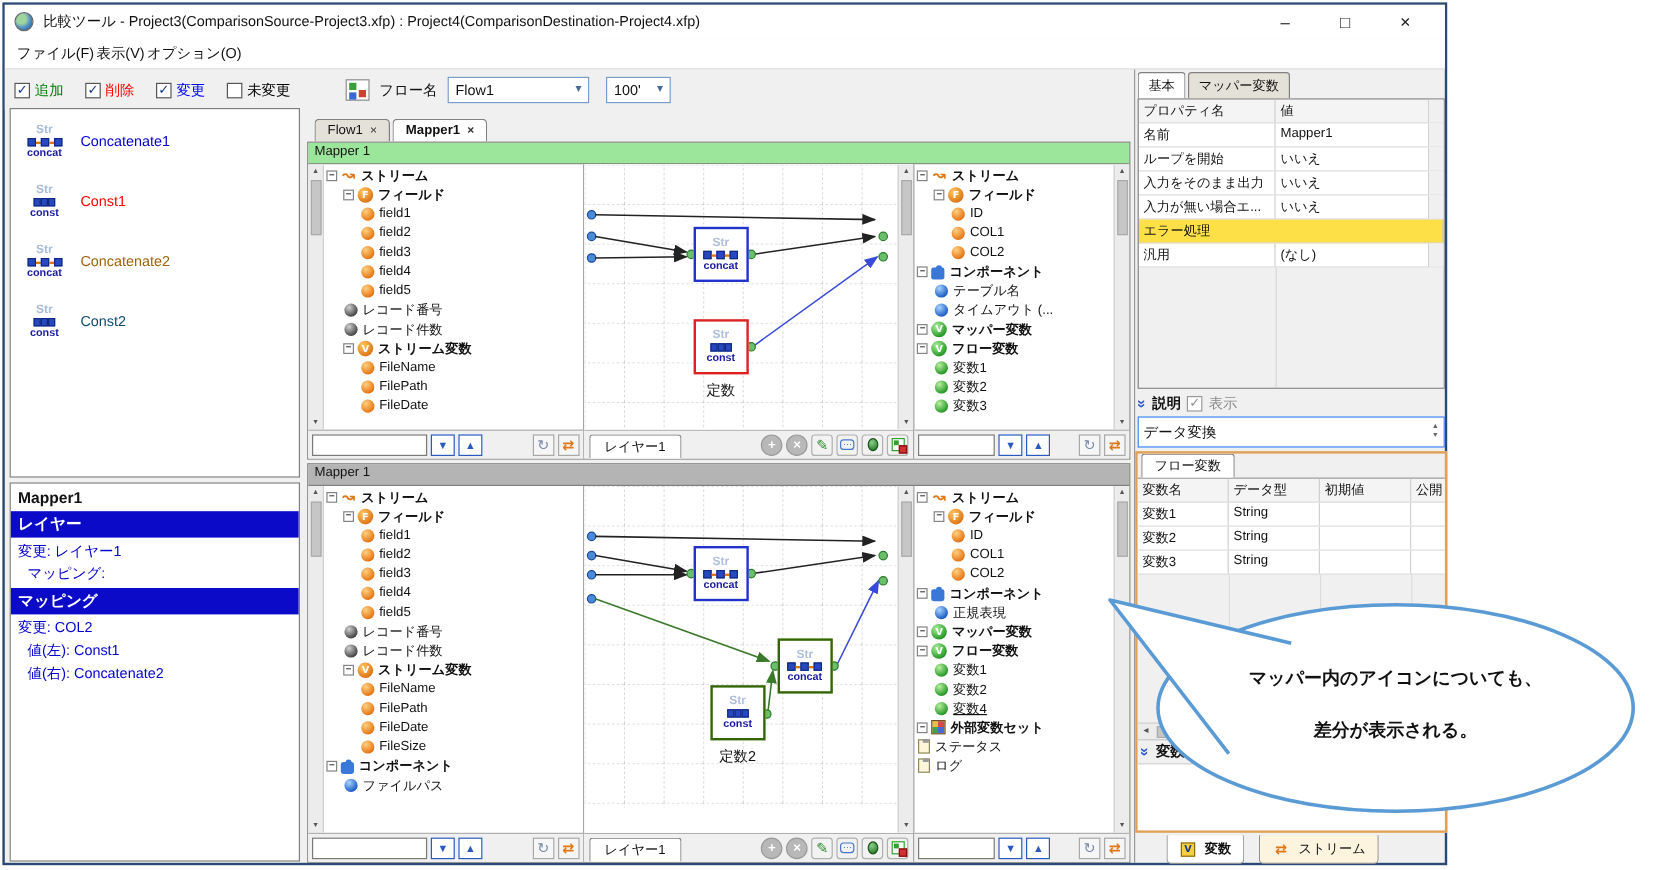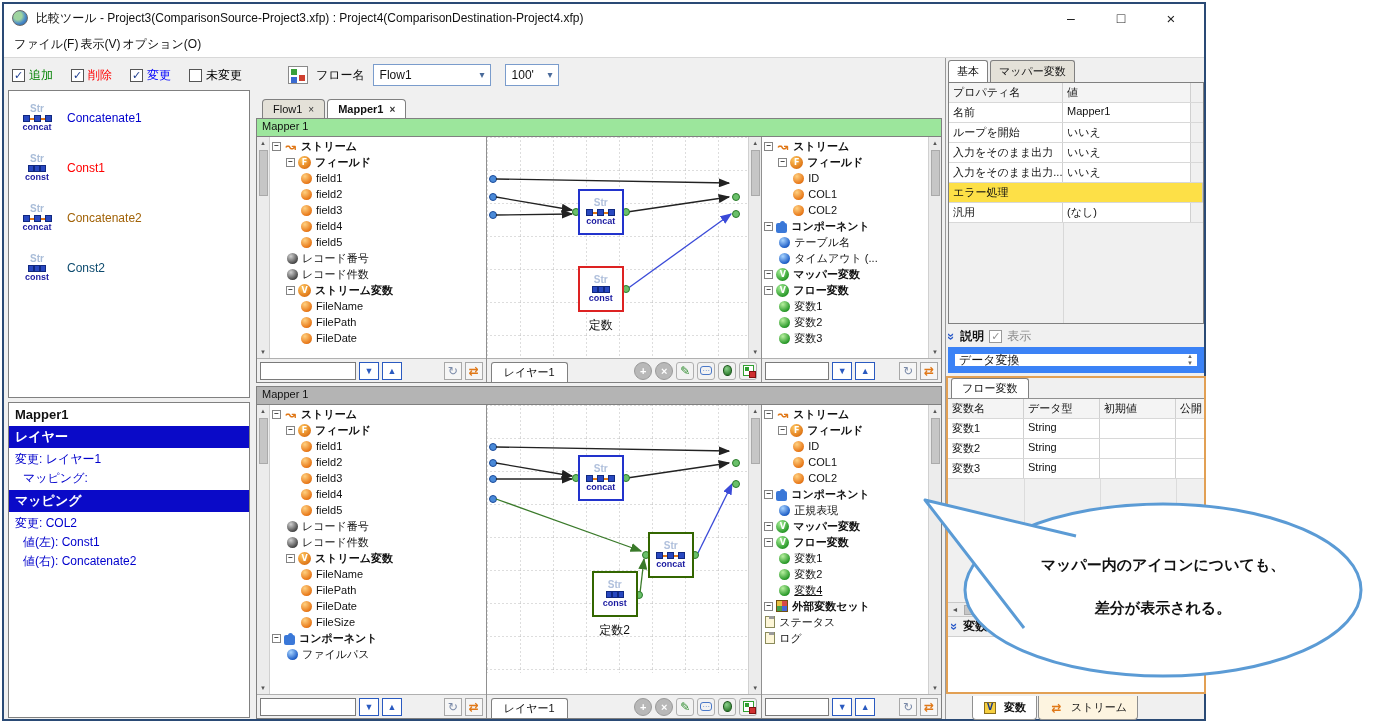--- a/index.html
+++ b/index.html
@@ -142,42 +142,42 @@
   .pe { width:12px; background:#f0f0f0; }
   .prow.section { background:#fde047; font-weight:normal;flex-direction:column; }
   .prow.section .pn { border-right-color:#c6c6c6; width:100%; }
   .pfill { flex:1; background:#f0f0f0; position:relative; }
   .pfill::before { content:""; position:absolute; left:114px; top:0; bottom:0; width:1px; background:#d8d8d8; }
 
   .descbar { position:absolute; left:944px; top:322px; width:256px; height:20px; display:flex; align-items:center; gap:5px; font-size:12px; }
   .chev { color:#2a5ac8; font-weight:bold; font-size:13px; display:inline-block; transform:rotate(90deg); line-height:1; }
   .chev::after { content:"»"; }
   .desc-label { font-weight:bold; }
-  .descbox { position:absolute; left:944px; top:343px; width:256px; height:26px; background:#fff; border:7px solid #3b82f6; display:flex; align-items:center; padding:0 4px; font-size:12px; }
+  .descbox { position:absolute; left:944px; top:343px; width:256px; height:26px; background:#fff; border:1px solid #3b82f6; display:flex; align-items:center; padding:0 4px; font-size:12px; }
   .spin { margin-left:auto; display:flex; flex-direction:column; color:#666; font-size:6px; line-height:1.1; }
   .spin span.u::after { content:"▲"; } .spin span.d::after { content:"▼"; }
 
   .orangepanel { position:absolute; left:942px; top:372px; width:260px; height:318px; border:2px solid #e2a054; background:#f0f0f0; display:flex; flex-direction:column; overflow:hidden; }
   .fv-tabrow { height:21px; display:flex; align-items:flex-end; padding-left:3px; border-bottom:1px solid #909090; }
   .fv-tab { background:#fff; border:1px solid #808080; border-bottom:none; border-radius:3px 3px 0 0; padding:2px 10px; font-size:11px; }
   .fvhead, .fvrow { display:flex; background:#fff; border-bottom:1px solid #d8d8d8; }
   .fvhead { background:#f4f4f4; }
   .fc { padding:2px 4px; font-size:11px; border-right:1px solid #d0d0d0; white-space:nowrap; overflow:hidden; }
   .fc.c0 { width:76px; } .fc.c1 { width:76px; } .fc.c2 { width:76px; } .fc.c3 { flex:1; border-right:none; }
   .fvfill { flex:1; background:#f0f0f0; position:relative; }
   .fvfill::before { content:""; position:absolute; left:76px; top:0; bottom:0; width:1px; background:#dcdcdc; box-shadow:76px 0 0 #dcdcdc, 152px 0 0 #dcdcdc; }
   .hscroll { height:14px; background:#ececec; border-top:1px solid #c8c8c8; display:flex; align-items:center; font-size:7px; color:#555; }
   .harr { width:14px; text-align:center; } .harr::after { content:"◄"; }
   .hthumb { width:88px; height:10px; background:#c6c6c6; border:1px solid #aaa; margin-left:2px; }
   .navibar { height:20px; display:flex; align-items:center; gap:5px; padding-left:3px; font-size:12px; background:#f0f0f0; border-top:1px solid #c8c8c8; }
   .navi-label { font-weight:bold; }
   .navi-rest { flex:1; background:#fff; align-self:stretch; }
   .orange-bottom-fill { height:56px; background:#fff; border-top:1px solid #d0d0d0; }
 
-  .btabs { position:absolute; left:944px; top:692px; height:24px; display:flex; gap:1px; padding-left:24px; }
+  .btabs { position:absolute; left:944px; top:692px; height:24px; display:flex; gap:12px; padding-left:24px; }
   .btab { display:flex; align-items:center; gap:4px; background:#fdf4e0; border:1px solid #909090; border-top:none; border-radius:0 0 4px 4px; padding:2px 10px; font-size:11px; }
   .btab.active { background:#fff; font-weight:bold; }
 
   
   .callout { position:absolute; left:900px; top:478px; z-index:50; }
   .callout text { font-family:"Liberation Sans","DejaVu Sans",sans-serif; font-size:15px; font-weight:bold; fill:#111; }
 </style>
 </head>
 <body>
 
@@ -935,21 +935,21 @@
             <span class="pe"></span>
           </div>
 
           <div class="prow">
             <span class="pn">入力をそのまま出力</span>
             <span class="pv">いいえ</span>
             <span class="pe"></span>
           </div>
 
           <div class="prow">
-            <span class="pn">入力をそのまま出力...</span>
+            <span class="pn">入力が無い場合エ...</span>
             <span class="pv">いいえ</span>
             <span class="pe"></span>
           </div>
 
           <div class="prow section">
             <span class="pn">エラー処理</span>
 
             <span class="pe"></span>
           </div>
 

